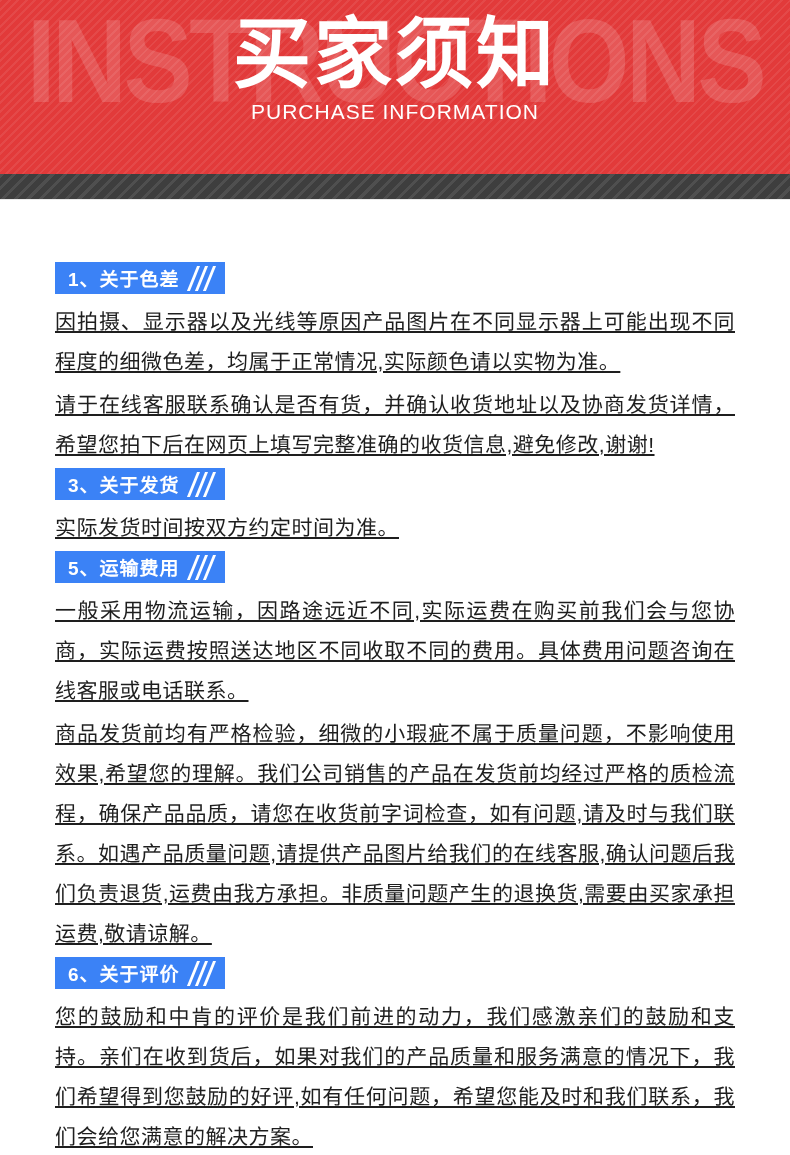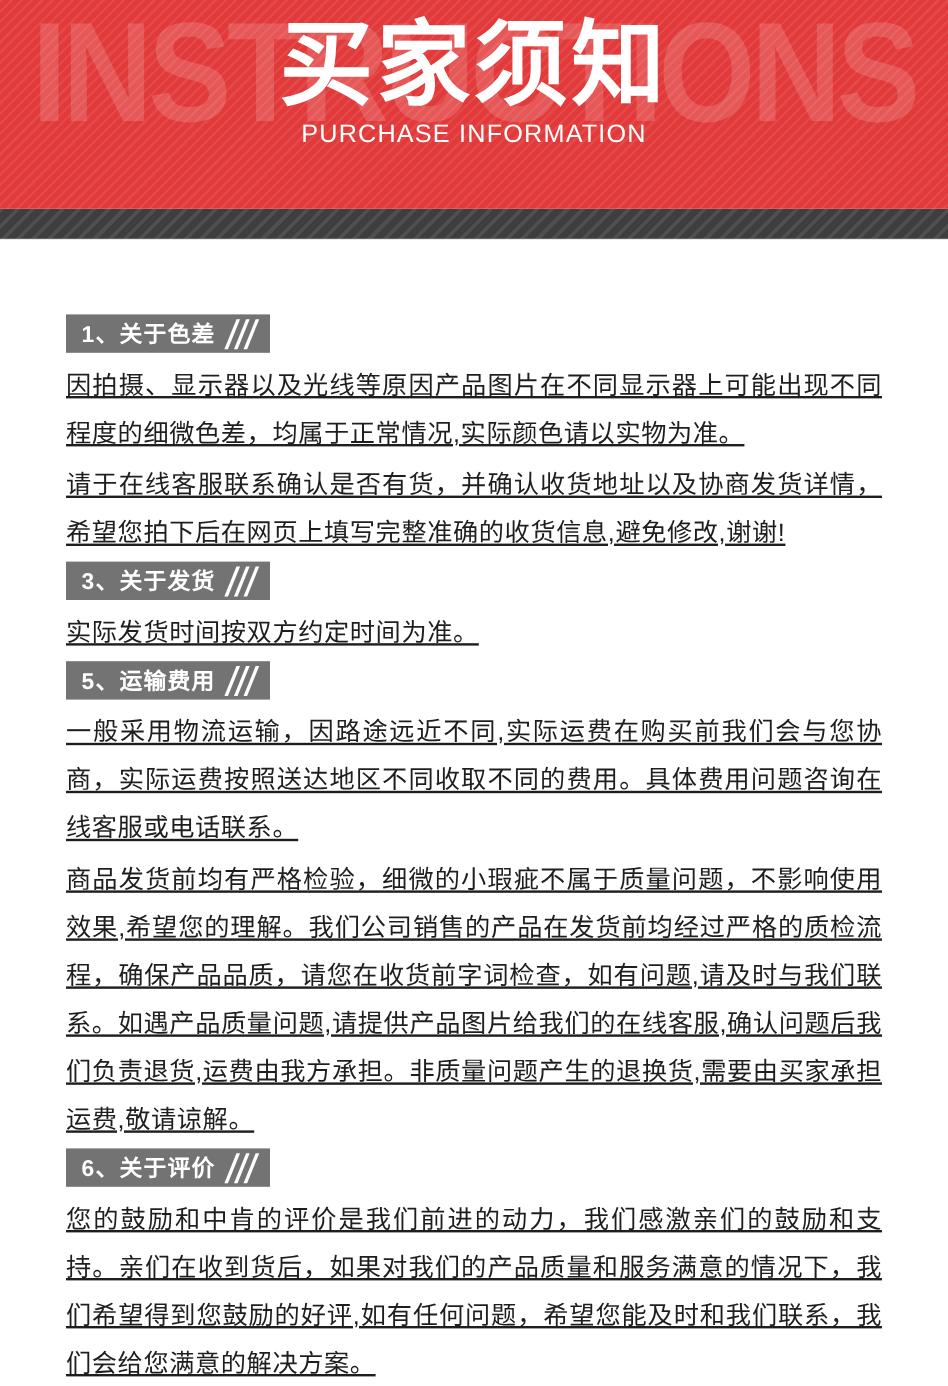--- a/index.html
+++ b/index.html
@@ -75,21 +75,21 @@
   }
 
   
   .content {
     padding: 62px 55px 0 55px;
   }
   .section-label {
     display: inline-flex;
     align-items: center;
     height: 32px;
-    background: #737373;
+    background: #3b82f6;
     color: #ffffff;
     font-size: 19px;
     font-weight: 700;
     letter-spacing: 1px;
     padding: 0 14px 2px 13px;
     margin: 0 0 8px 0;
   }
   .slashes {
     display: inline-flex;
     gap: 5px;

